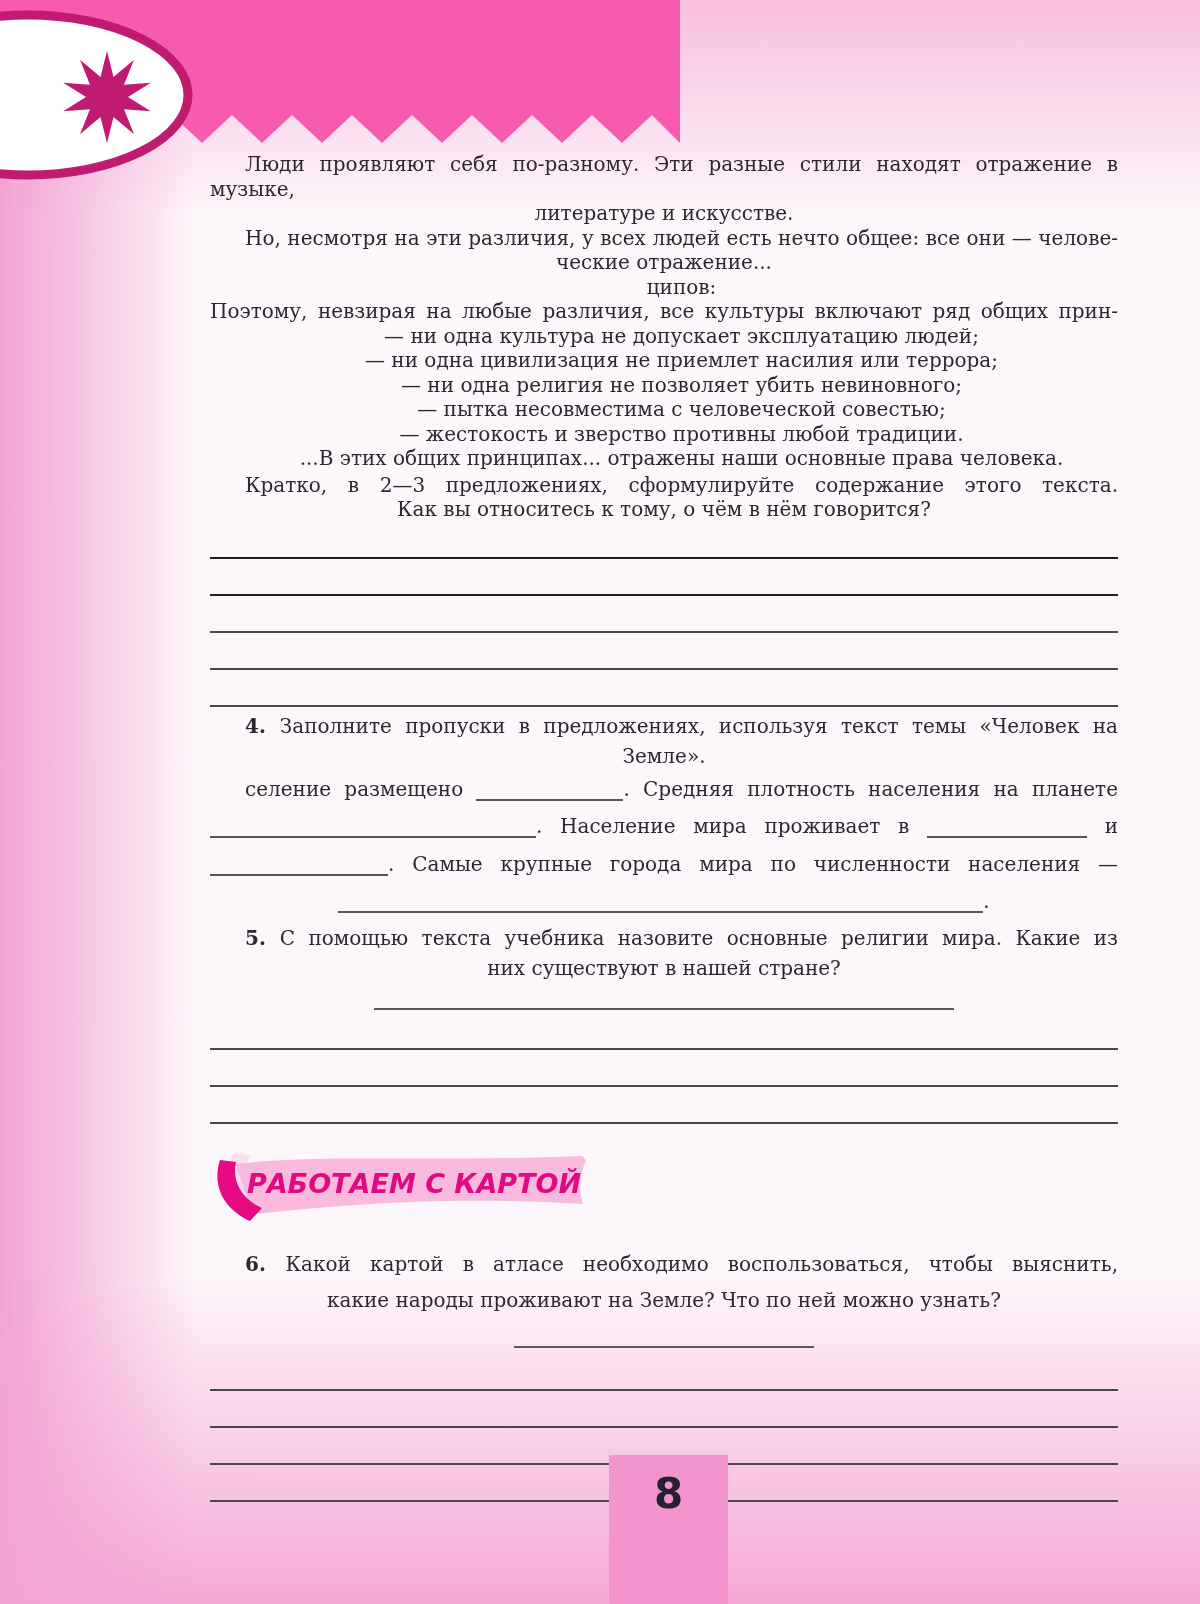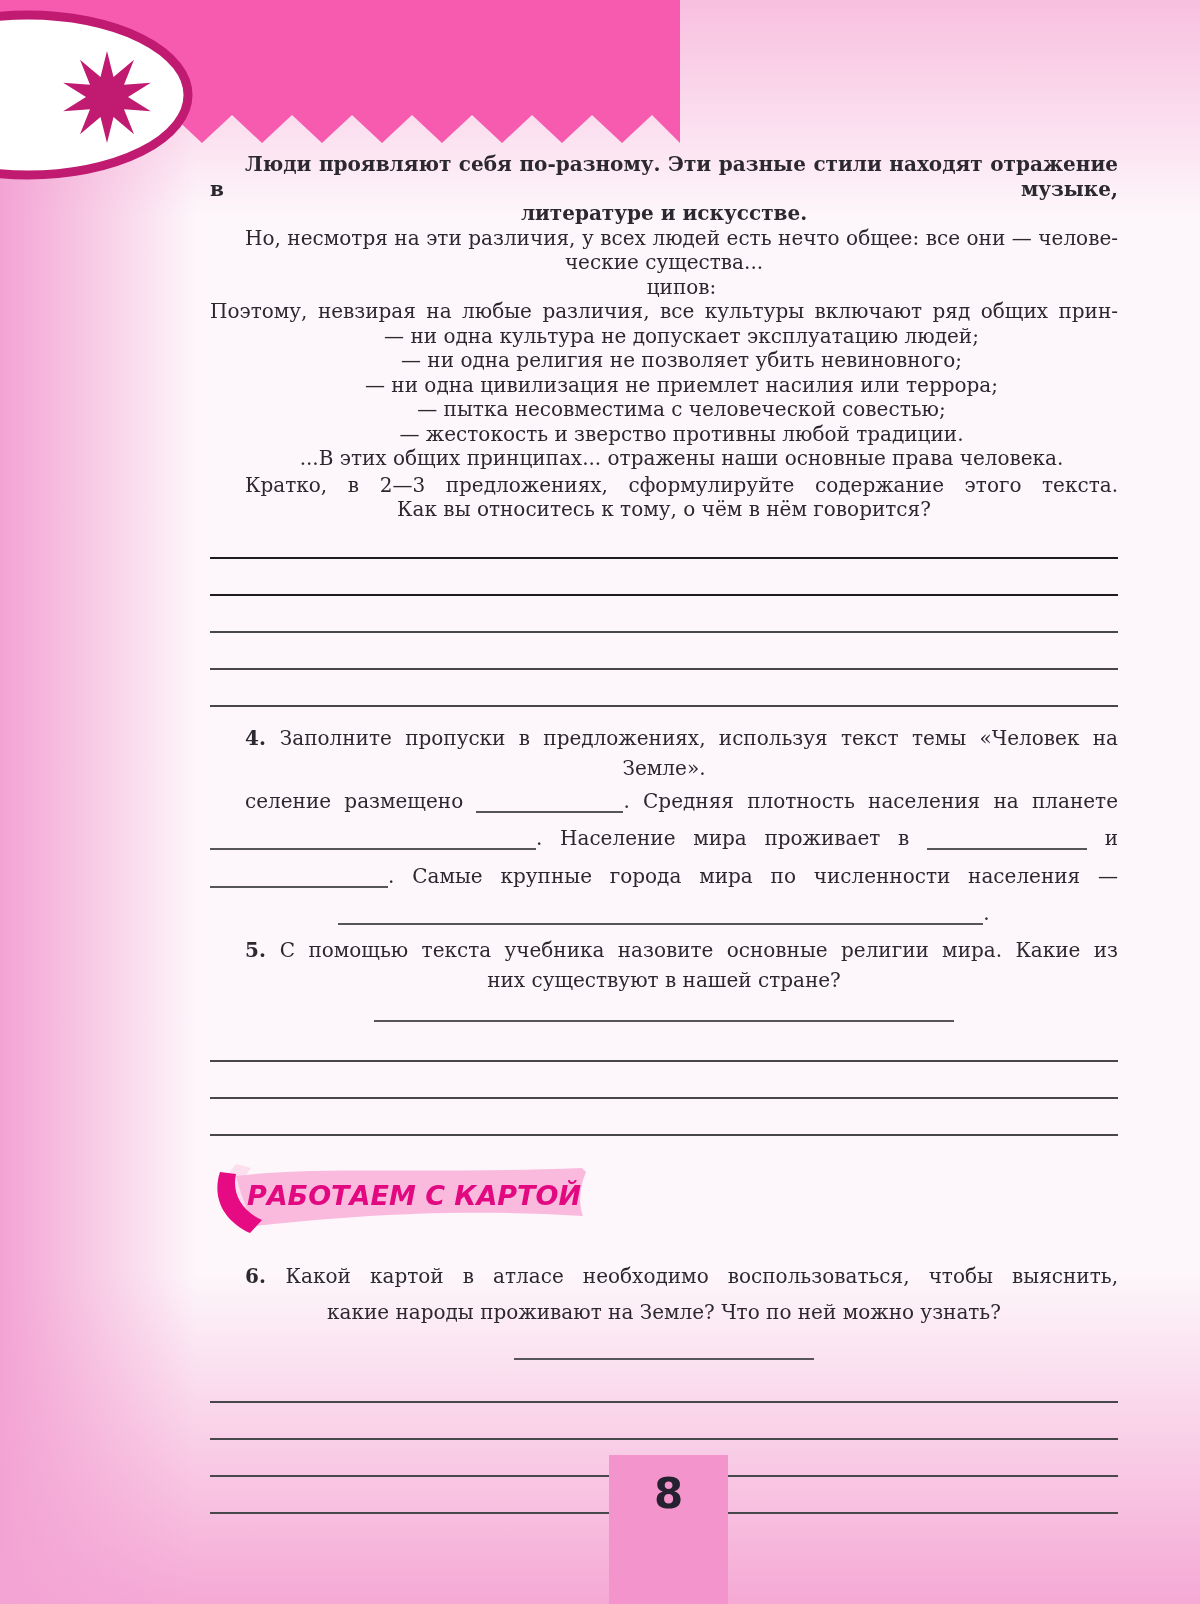--- a/index.html
+++ b/index.html
@@ -16,25 +16,25 @@
       linear-gradient(180deg,var(--c-top,#f8bfdf) 0px, rgba(255,255,255,0) 215px),
       var(--c-base,#fdf6fa);
   }
   .top-banner{position:absolute;left:0;top:0;}
   .oval-badge{position:absolute;left:0;top:0;}
   .content{position:absolute;left:210px;top:0;width:908px;}
   .para{font-size:20px;}
   .para .line{line-height:24.5px;text-align:center;}
   .para .line.just{text-align:justify;text-align-last:justify;}
   .indent .line:first-child{text-indent:35px;}
-  .p-first{margin-top:152px;font-weight:bold;}
+  .p-first{margin-top:152px;}
   .plist .line{margin-left:35px;}
   .prompt-para{margin-top:2px;}
   .exi .line{line-height:30px;}
-  .ex4i{margin-top:16px;}
+  .ex4i{margin-top:4px;}
   .fillp .line{line-height:37.5px;}
   .ex5{margin-top:2px;}
   .ex6{margin-top:22px;}
   .ex6 .line{line-height:36px;}
   .blank{
     display:inline-block;height:24px;
     border-bottom:2px solid var(--c-blank,#55555a);
     vertical-align:-5px;
   }
   .wgroup{width:100%;}
@@ -72,30 +72,30 @@
   </svg>
 
   <div class="content">
 
     <div class="para indent p-first">
         <div class="line just">Люди проявляют себя по-разному. Эти разные стили находят отражение в музыке,</div>
         <div class="line">литературе и искусстве.</div>
       </div>
     <div class="para indent">
         <div class="line just">Но, несмотря на эти различия, у всех людей есть нечто общее: все они — челове-</div>
-        <div class="line">ческие существа...</div>
+        <div class="line">ческие отражение...</div>
       </div>
     <div class="para indent">
         <div class="line">ципов:</div>
         <div class="line just">Поэтому, невзирая на любые различия, все культуры включают ряд общих прин-</div>
       </div>
     <div class="para plist">
         <div class="line">— ни одна культура не допускает эксплуатацию людей;</div>
+        <div class="line">— ни одна цивилизация не приемлет насилия или террора;</div>
         <div class="line">— ни одна религия не позволяет убить невиновного;</div>
-        <div class="line">— ни одна цивилизация не приемлет насилия или террора;</div>
         <div class="line">— пытка несовместима с человеческой совестью;</div>
         <div class="line">— жестокость и зверство противны любой традиции.</div>
       </div>
     <div class="para indent">
         <div class="line">...В этих общих принципах... отражены наши основные права человека.</div>
       </div>
     <div class="para indent prompt-para">
         <div class="line just">Кратко, в 2—3 предложениях, сформулируйте содержание этого текста.</div>
         <div class="line">Как вы относитесь к тому, о чём в нём говорится?</div>
       </div>

